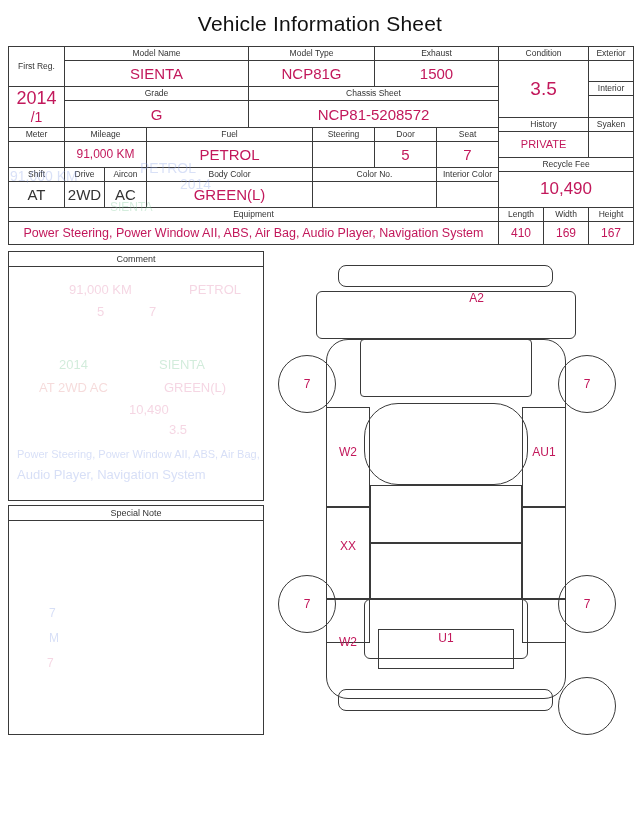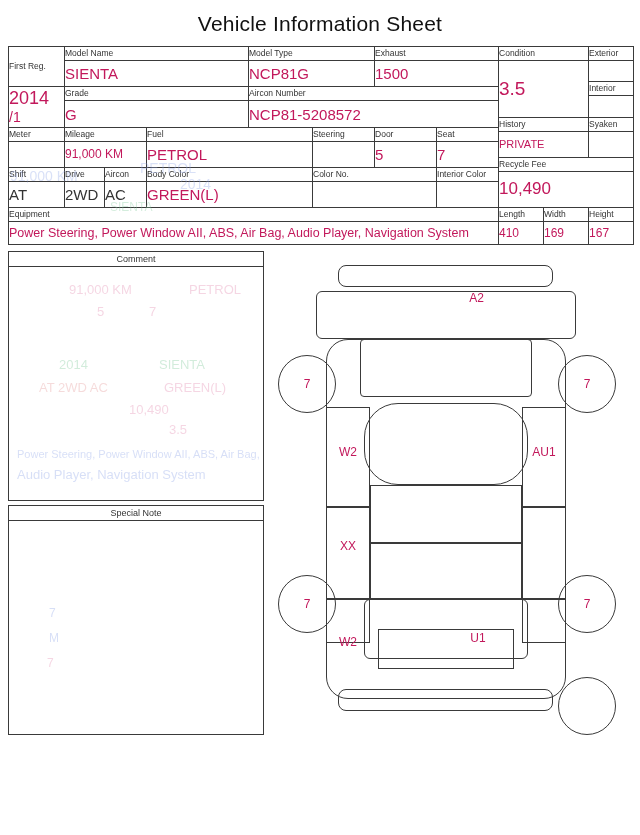--- a/index.html
+++ b/index.html
@@ -29,21 +29,21 @@
     padding: 12px 0 10px 0;
     letter-spacing: 0.2px;
   }
   
   table {
     border-collapse: collapse;
     table-layout: fixed;
   }
   td {
     border: 1px solid #3a3a3a;
-    text-align: left;
+    text-align: center;
     vertical-align: middle;
     padding: 0;
   }
   .lbl {
     font-size: 8.5px;
     color: #333;
     height: 13px;
     line-height: 13px;
   }
   .val {
@@ -200,21 +200,21 @@
         <td colspan="4" class="val">SIENTA</td>
         <td colspan="2" class="val">NCP81G</td>
         <td colspan="2" class="val">1500</td>
       </tr>
       <tr>
         <td rowspan="2" style="border-top:none;">
           <div class="val" style="height:22px;line-height:22px;font-size:18px;">2014</div>
           <div class="val" style="height:18px;line-height:16px;font-size:14px;">/1</div>
         </td>
         <td colspan="4" class="lbl">Grade</td>
-        <td colspan="4" class="lbl">Aircon Number</td>
+        <td colspan="4" class="lbl">Chassis Sheet</td>
       </tr>
       <tr>
         <td colspan="4" class="val">G</td>
         <td colspan="4" class="val">NCP81-5208572</td>
       </tr>
 
       <tr>
         <td class="lbl">Meter</td>
         <td colspan="2" class="lbl">Mileage</td>
         <td colspan="3" class="lbl">Fuel</td>
@@ -382,20 +382,20 @@
         <div class="d-rect" style="left:254px; top:150px; width:44px; height:100px;"></div>
         <div class="d-mark" style="left:248px; top:188px; width:56px;">AU1</div>
         <div class="d-rect" style="left:254px; top:250px; width:44px; height:92px;"></div>
         <div class="d-rect" style="left:254px; top:342px; width:44px; height:44px;"></div>
 
         <div class="d-rect" style="left:102px; top:228px; width:152px; height:58px;"></div>
         <div class="d-rect" style="left:102px; top:286px; width:152px; height:56px;"></div>
 
         <div class="d-rect" style="left:96px; top:342px; width:164px; height:60px; border-radius:6px;"></div>
         <div class="d-rect" style="left:110px; top:372px; width:136px; height:40px;"></div>
-        <div class="d-mark" style="left:110px; top:374px; width:136px;padding-left:32px;">U1</div>
+        <div class="d-mark" style="left:110px; top:374px; width:136px;">U1</div>
 
         <div class="d-rect" style="left:70px; top:432px; width:215px; height:22px; border-radius:8px;"></div>
       </div>
     </div>
   </div>
 
 </div>
 
 </body></html>

